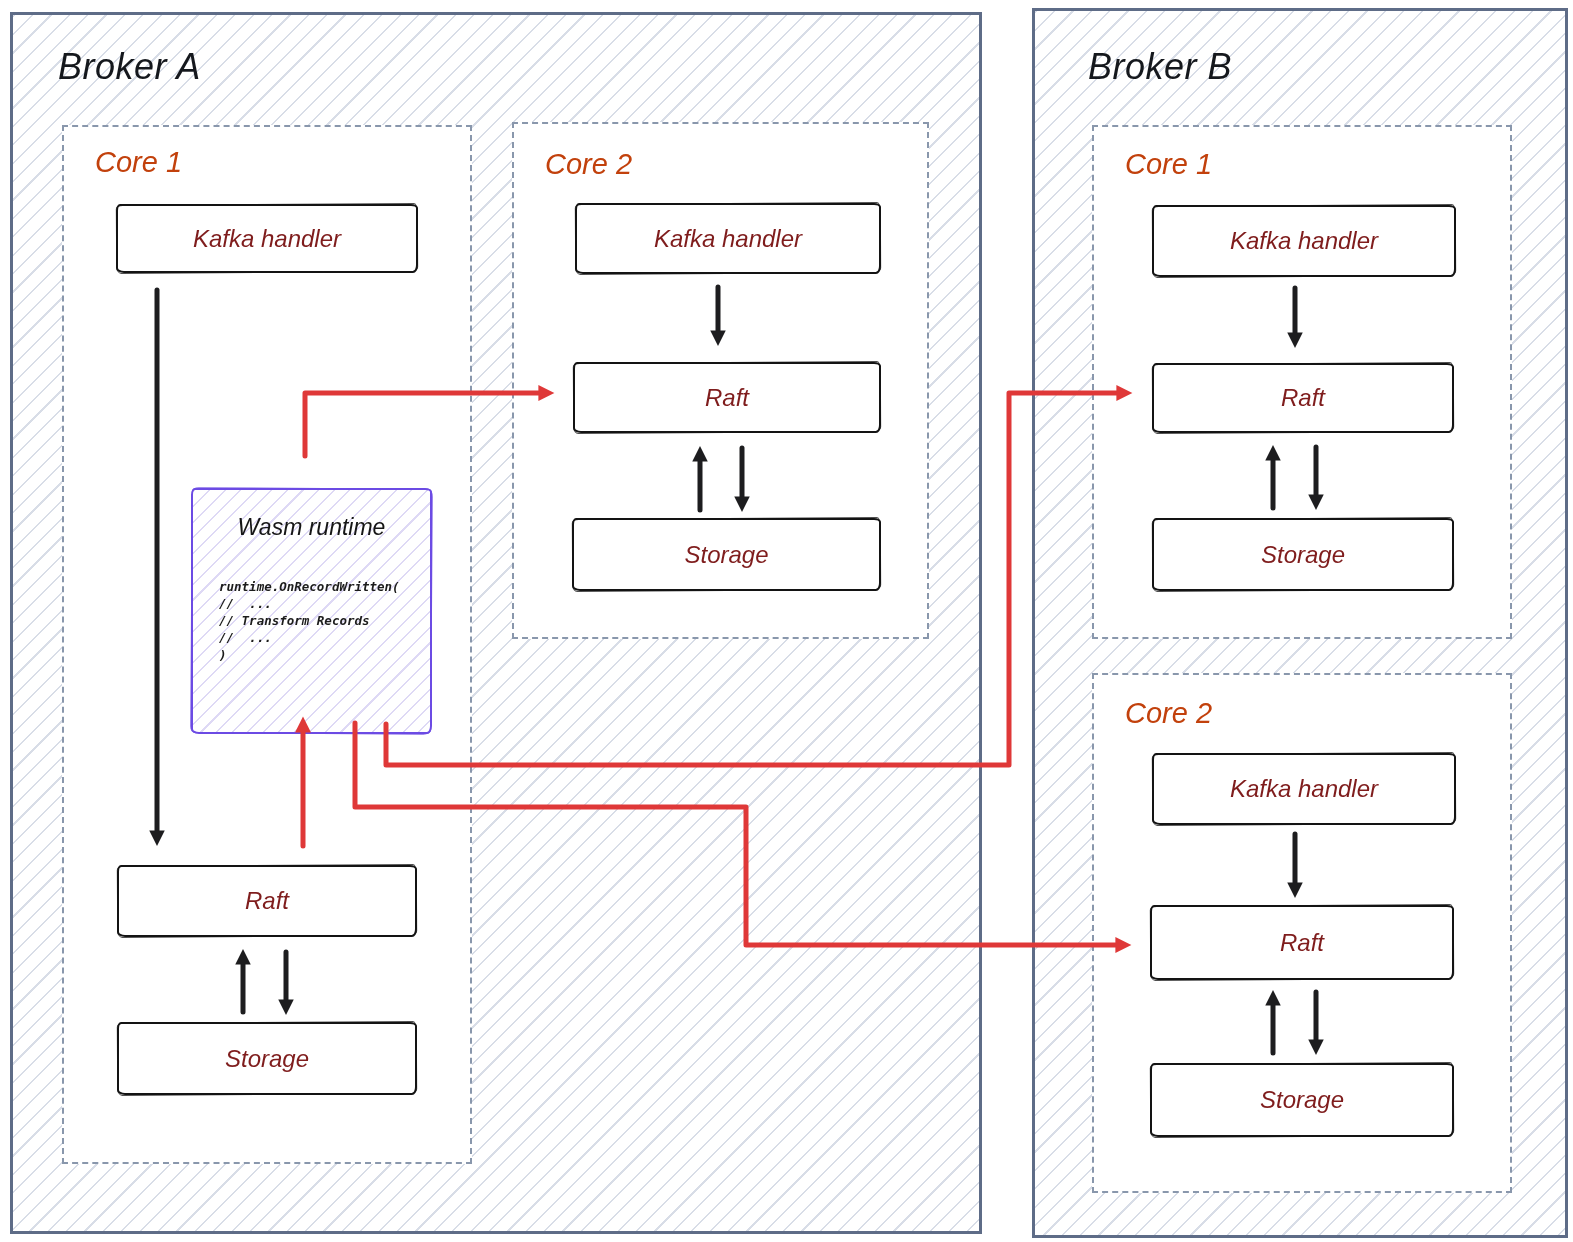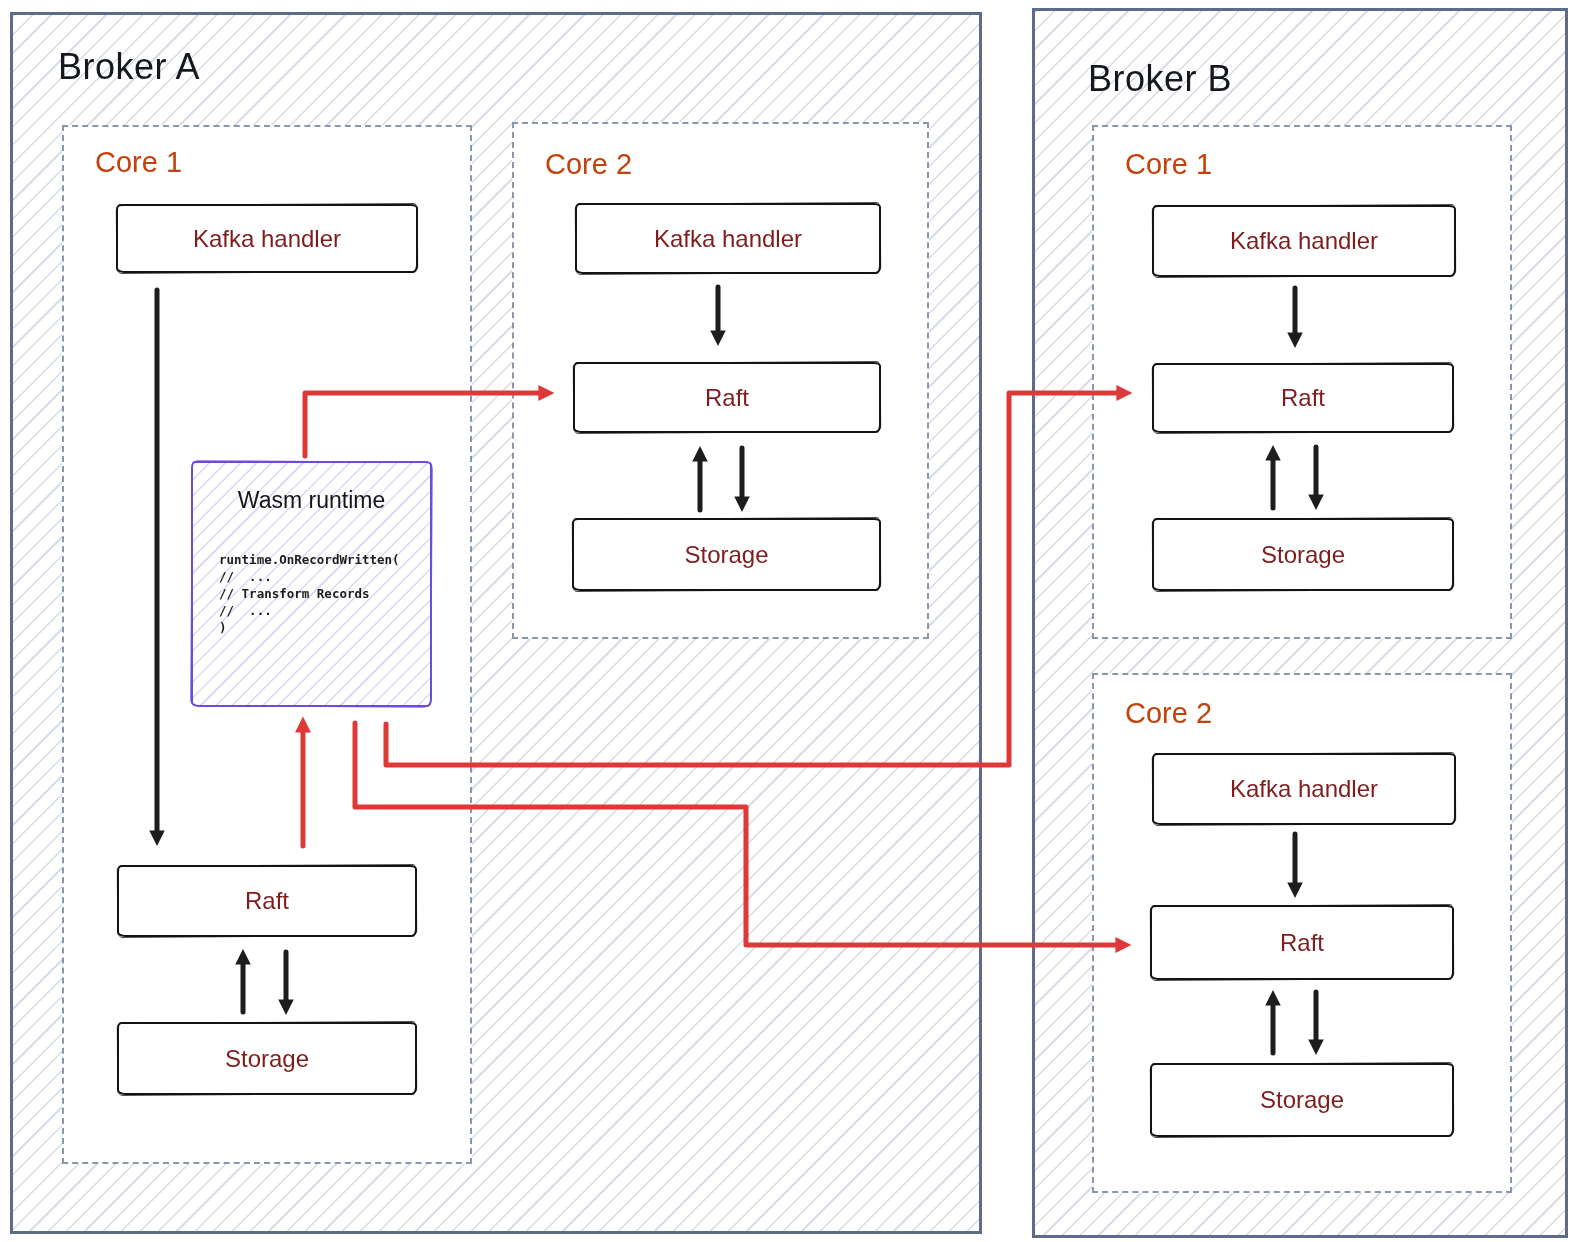--- a/index.html
+++ b/index.html
@@ -1,18 +1,18 @@
 <!DOCTYPE html>
 <html style="--arrow-red: #df3838; --wasm-purple: #6c4be4; --wasm-hatch: #ded9f5; --broker-border: #5e6c87; --core-dash: #8997ac; --hatch: #d8dde7; --black-arrow: #1d1d1f; --text: #191919;"><head>
 <meta charset="utf-8">
 <style>
   html,body{margin:0;padding:0;background:#fff;}
   #canvas{
     position:relative;width:1573px;height:1242px;background:#fff;overflow:hidden;
-    font-family:"Liberation Sans","DejaVu Sans",sans-serif;color:var(--text,#191919);
+    font-family:"Liberation Sans","DejaVu Sans",sans-serif;color:var(--text,#191919);font-style:italic;
   }
   .broker{
     position:absolute;
     border:3px solid var(--broker-border,#5e6c87);
     background:
       repeating-linear-gradient(135deg,
         var(--hatch,#d8dde7) 0px, var(--hatch,#d8dde7) 1.6px,
         transparent 1.6px, transparent 13px),
       #fff;
   }
@@ -75,21 +75,21 @@
   <div class="broker" style="left:10px;top:12px;width:966px;height:1216px;"></div>
   <div class="broker-title" style="left:58px;top:46px;">Broker A</div>
 
   <div class="core" style="left:62px;top:125px;width:406px;height:1035px;"></div>
   <div class="core-title" style="left:95px;top:146px;">Core 1</div>
 
   <div class="node" style="left:116px;top:204px;width:298px;height:65px;">
     <span>Kafka handler</span>
   </div>
 
-  <div class="wasm" style="left:191px;top:461px;width:237px;height:242px;">
+  <div class="wasm" style="left:191px;top:488px;width:237px;height:242px;">
     <div class="wasm-title">Wasm runtime</div>
     <div class="wasm-code">
       <div>runtime.OnRecordWritten(</div>
       <div>//  ...</div>
       <div>// Transform Records</div>
       <div>//  ...</div>
       <div>)</div>
     </div>
   </div>
 
@@ -107,21 +107,21 @@
     <span>Kafka handler</span>
   </div>
   <div class="node" style="left:573px;top:362px;width:304px;height:67px;">
     <span>Raft</span>
   </div>
   <div class="node" style="left:572px;top:518px;width:305px;height:69px;">
     <span>Storage</span>
   </div>
 
   <div class="broker" style="left:1032px;top:8px;width:530px;height:1224px;"></div>
-  <div class="broker-title" style="left:1088px;top:46px;margin-top:12px;">Broker B</div>
+  <div class="broker-title" style="left:1088px;top:46px;">Broker B</div>
 
   <div class="core" style="left:1092px;top:125px;width:416px;height:510px;"></div>
   <div class="core-title" style="left:1125px;top:148px;">Core 1</div>
 
   <div class="node" style="left:1152px;top:205px;width:300px;height:68px;">
     <span>Kafka handler</span>
   </div>
   <div class="node" style="left:1152px;top:363px;width:298px;height:66px;">
     <span>Raft</span>
   </div>

